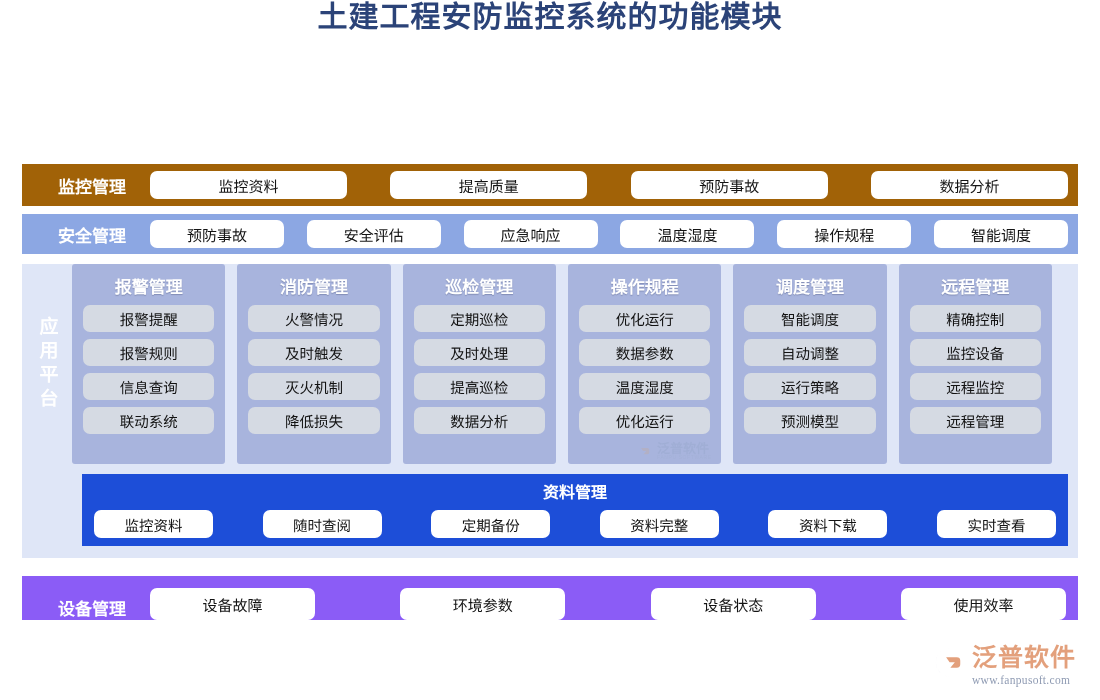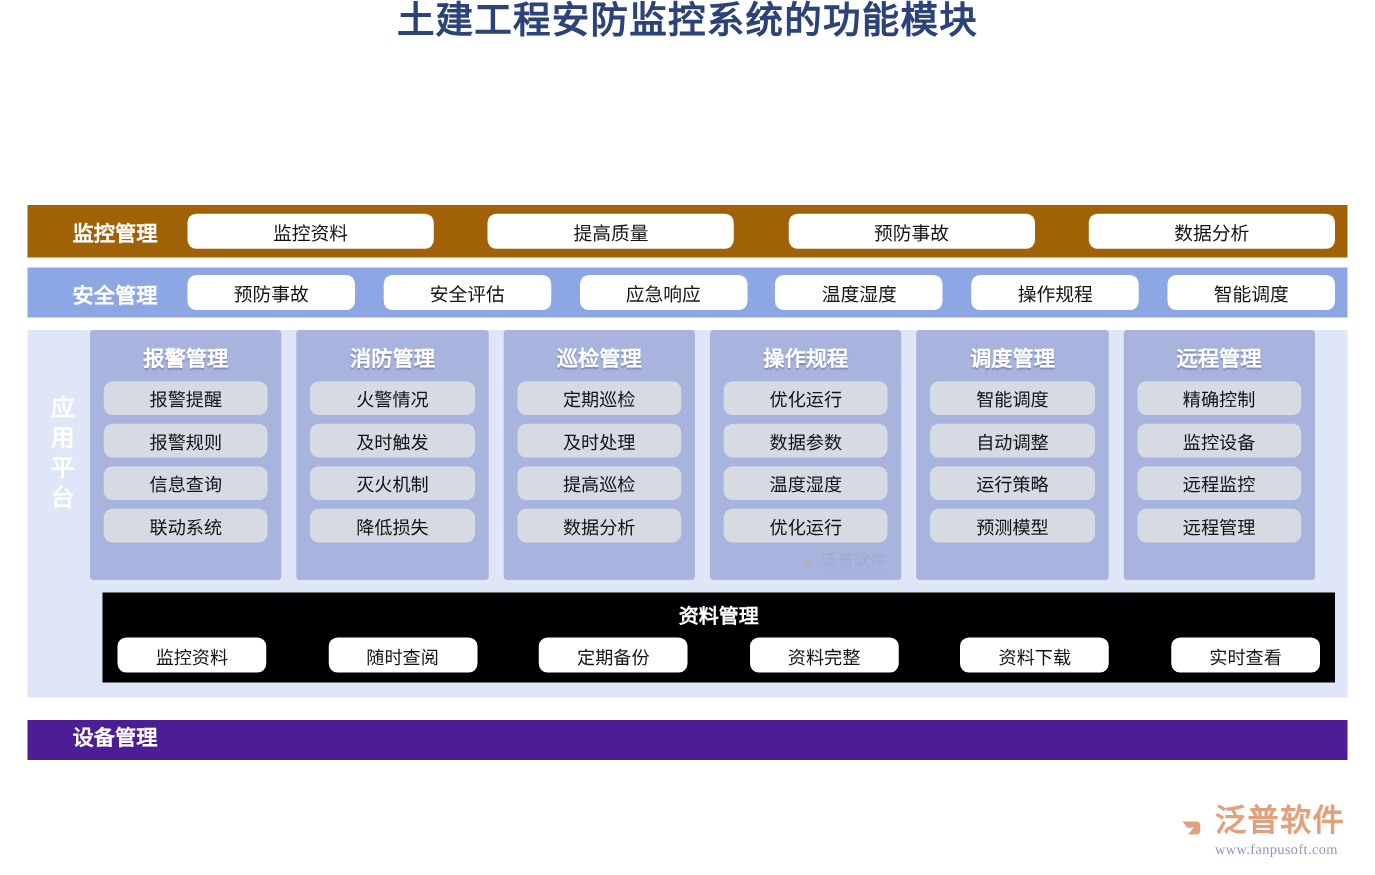--- a/index.html
+++ b/index.html
@@ -152,21 +152,21 @@
     align-items: center;
     justify-content: center;
     font-size: 14.5px;
     color: #121212;
     white-space: nowrap;
   }
 
   
   #data-band {
     margin: 10px 10px 0 60px;
-    background: #000000;
+    background: #1d4ed8;
     height: 72px;
     box-sizing: border-box;
     padding: 5px 12px 8px 12px;
     display: flex;
     flex-direction: column;
   }
   #data-band-title {
     color: #ffffff;
     font-weight: bold;
     font-size: 16px;
@@ -181,24 +181,24 @@
     gap: 36px;
   }
   #data-band-items .pill { height: 28px; width: 119px; font-size: 14.5px; }
 
   
   #bar-device {
     position: absolute;
     left: 22px;
     top: 576px;
     width: 1056px;
-    height: 32px;
-    background: #4c1d95;
-    display: flex;
-    align-items: flex-start;
+    height: 44px;
+    background: #8b5cf6;
+    display: flex;
+    align-items: flex-end;
     padding: 0 12px;
     box-sizing: border-box;
   }
   #bar-device .bar-label { width: 116px; font-size: 17px; }
   #bar-device .bar-items { justify-content: space-between; }
   #bar-device .pill { height: 32px; width: 165px; }
 
   
   #watermark {
     position: absolute;
@@ -363,20 +363,26 @@
     <path d="M13 11 h10 q3 0 3 3 v4 q0 3 -3 3 h-6 l4 -5 h-5 z" fill="#c9a88f"></path>
   </svg>
   <div>
     <div class="wm-text">泛普软件</div>
     <div class="wm-sub">FANPU SOFTWARE</div>
   </div>
 </div>
 
 <div id="bar-device">
   <div class="bar-label">设备管理</div>
+  <div class="bar-items">
+    <div class="pill">设备故障</div>
+    <div class="pill">环境参数</div>
+    <div class="pill">设备状态</div>
+    <div class="pill">使用效率</div>
+  </div>
 </div>
 
 <div id="brand-logo">
   <svg class="logo-mark" viewBox="0 0 32 32" aria-hidden="true">
     <path d="M16.5 1.5 A14.5 14.5 0 1 0 16.5 30.5 A14.5 14.5 0 0 1 16.5 1.5 Z" fill="#5a6c95"></path>
     <path d="M12.5 10.5 h11 q3.6 0 3.6 3.6 v3.6 q0 3.6 -3.6 3.6 h-6.6 l4.6 -5.6 h-5.4 z" fill="#e3a07c"></path>
   </svg>
   <div>
     <div class="logo-text">泛普软件</div>
     <div class="logo-url">www.fanpusoft.com</div>

